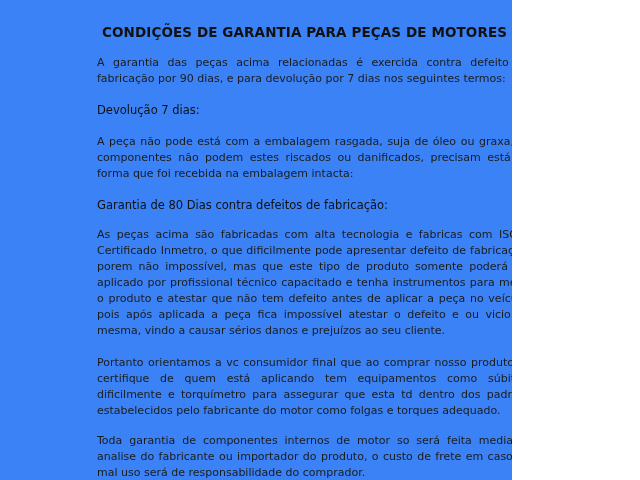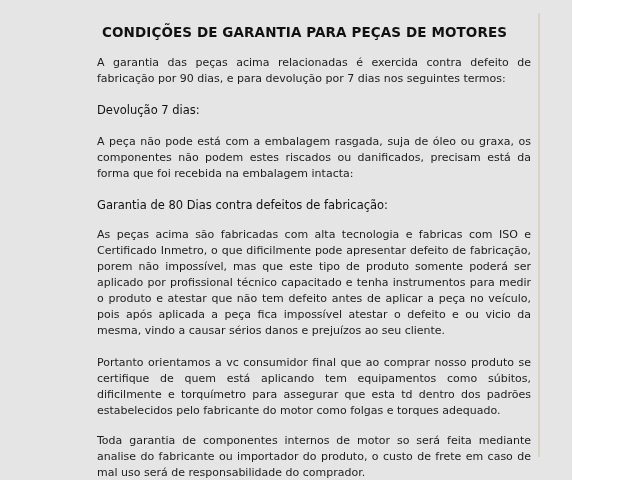--- a/index.html
+++ b/index.html
@@ -9,24 +9,24 @@
   }
   body {
     width: 640px;
     height: 480px;
     font-family: "DejaVu Sans", "Liberation Sans", sans-serif;
     color: #1c1c1c;
     -webkit-font-smoothing: antialiased;
   }
   .page {
     position: relative;
-    width: 572px;
+    width: 512px;
     height: 480px;
     overflow: hidden;
-    background: #e5e5e5;
+    background: #3b82f6;
   }
   .content {
     position: absolute;
     left: 97px;
     top: 16px;
     width: 434px;
   }
   .doc-title {
     font-size: 13.5px;
     font-weight: bold;

